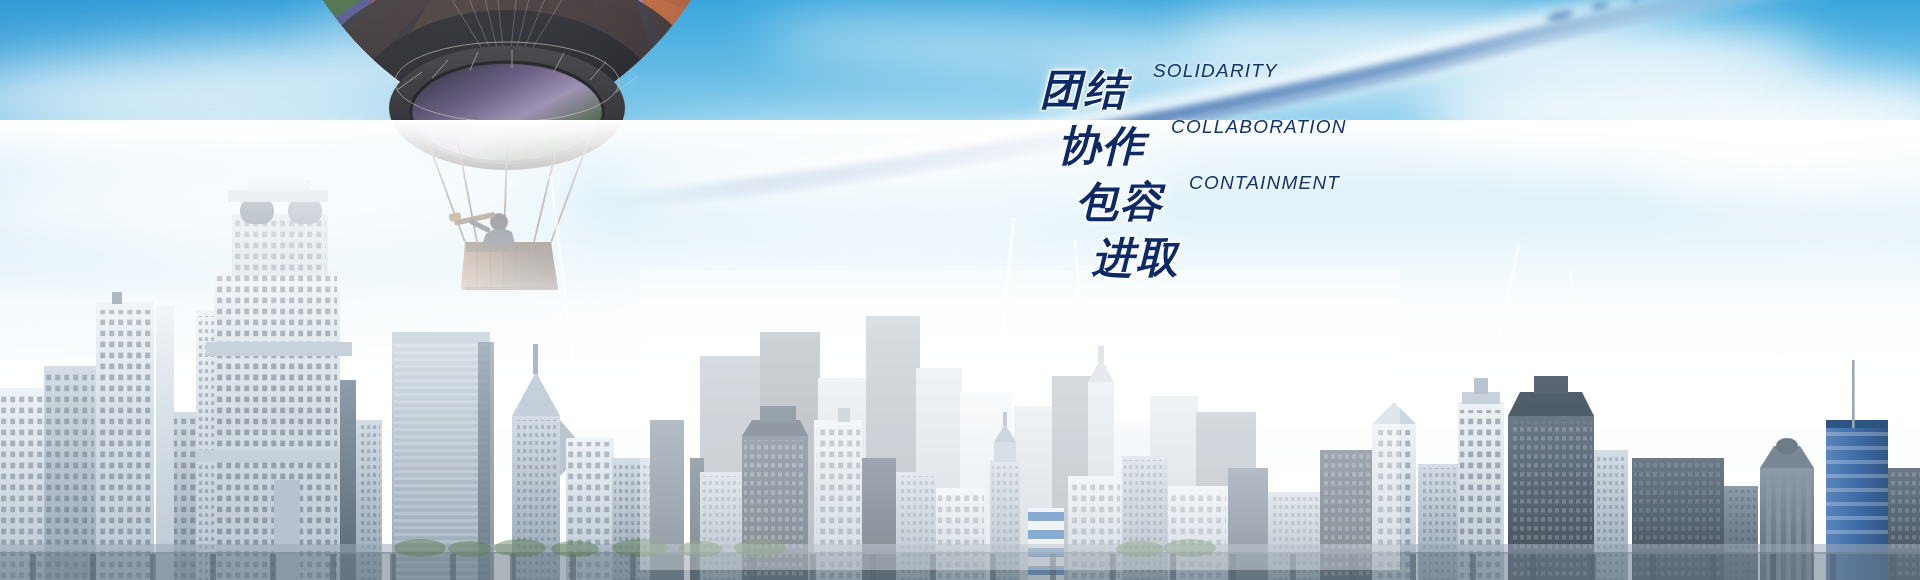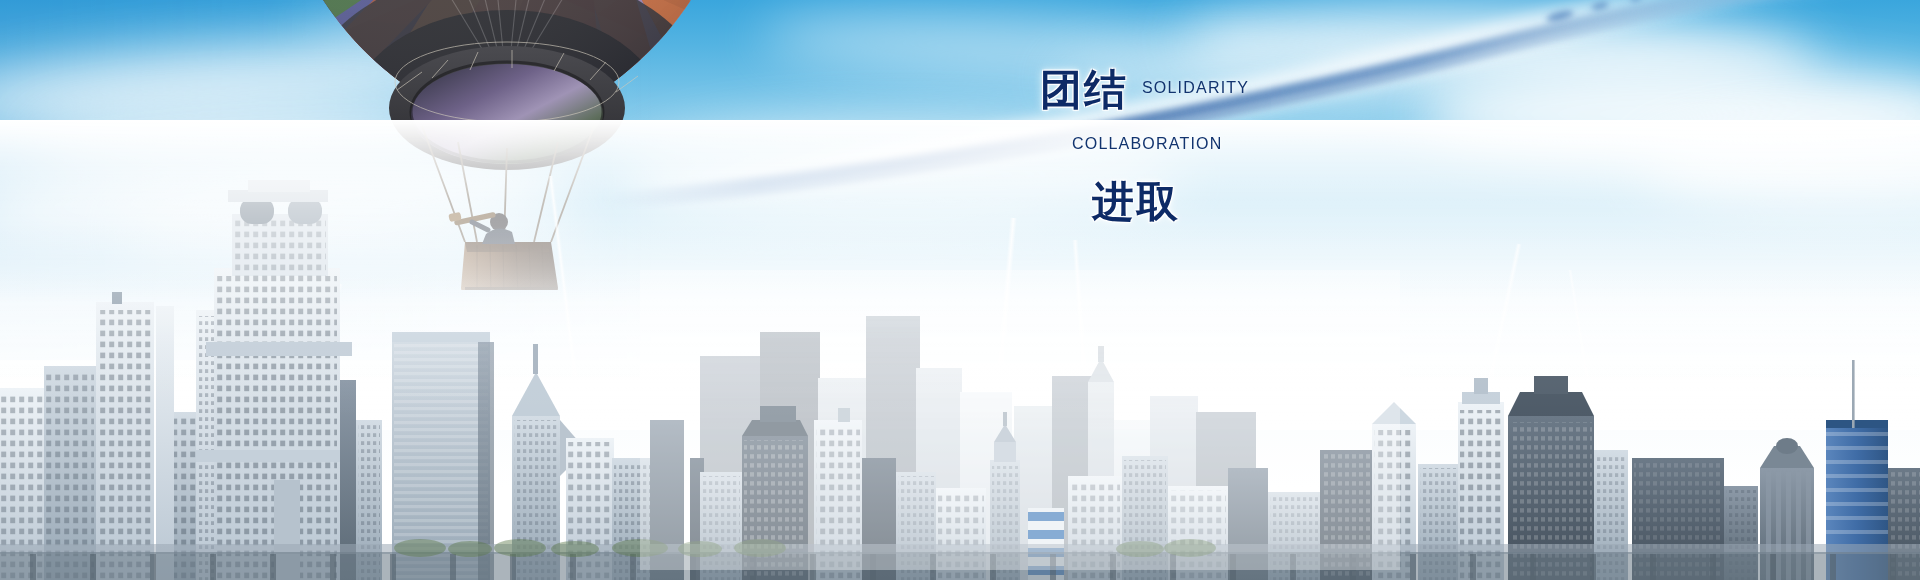--- a/index.html
+++ b/index.html
@@ -77,45 +77,46 @@
   .m4{left:548px;top:176px;width:5px;height:230px;transform:rotate(-7deg);transform-origin:top center;opacity:.85;}
   .m5{left:338px;top:284px;width:5px;height:150px;transform:rotate(16deg);transform-origin:top center;opacity:.7;}
   .m6{left:1568px;top:270px;width:4px;height:190px;transform:rotate(-9deg);transform-origin:top center;opacity:.6;}
 
   
   .slogans{
     position:absolute;left:1040px;top:62px;
     width:560px;
   }
   .slogan-row{
-    display:flex;align-items:center;
+    display:flex;align-items:flex-start;
     height:56px;
     white-space:nowrap;
+    font-style:italic;
   }
   .cn{
     font-family:"DejaVu Sans","Liberation Sans",sans-serif;
     font-size:42px;
     font-weight:700;
     letter-spacing:2px;
     color:#0d2a66;
     text-shadow:
        0 0 4px rgba(255,255,255,.95),
        1px 1px 0 rgba(255,255,255,.9),
       -1px -1px 0 rgba(255,255,255,.9),
        1px -1px 0 rgba(255,255,255,.9),
       -1px 1px 0 rgba(255,255,255,.9),
        0 0 10px rgba(255,255,255,.8);
   }
   .en{
     font-family:"Liberation Sans","DejaVu Sans",sans-serif;
-    font-size:16px;
+    font-size:19px;
     font-weight:400;
     letter-spacing:1.2px;
     color:#12346f;
-    margin-left:14px;
+    margin-left:25px;
     position:relative;top:-2px;
     text-shadow:0 0 4px rgba(255,255,255,.85);
   }
 
   
   .slogans .r0{margin-left:0px;}
   .slogans .r1{margin-left:18px;}
   .slogans .r2{margin-left:36px;}
   .slogans .r3{margin-left:52px;}
   .slogans .r4{margin-left:70px;}
@@ -671,23 +672,28 @@
   </div>
 
   <div class="slogans">
 
     <div class="slogan-row r0">
       <span class="cn">团结</span>
       <span class="en">SOLIDARITY</span>
     </div>
 
     <div class="slogan-row r1">
+      <span class="cn">协作</span>
       <span class="en">COLLABORATION</span>
     </div>
 
+    <div class="slogan-row r2">
+      <span class="cn">包容</span>
+      <span class="en">CONTAINMENT</span>
+    </div>
 
     <div class="slogan-row r3">
       <span class="cn">进取</span>
     </div>
 
 
   </div>
 
 </div>
 

